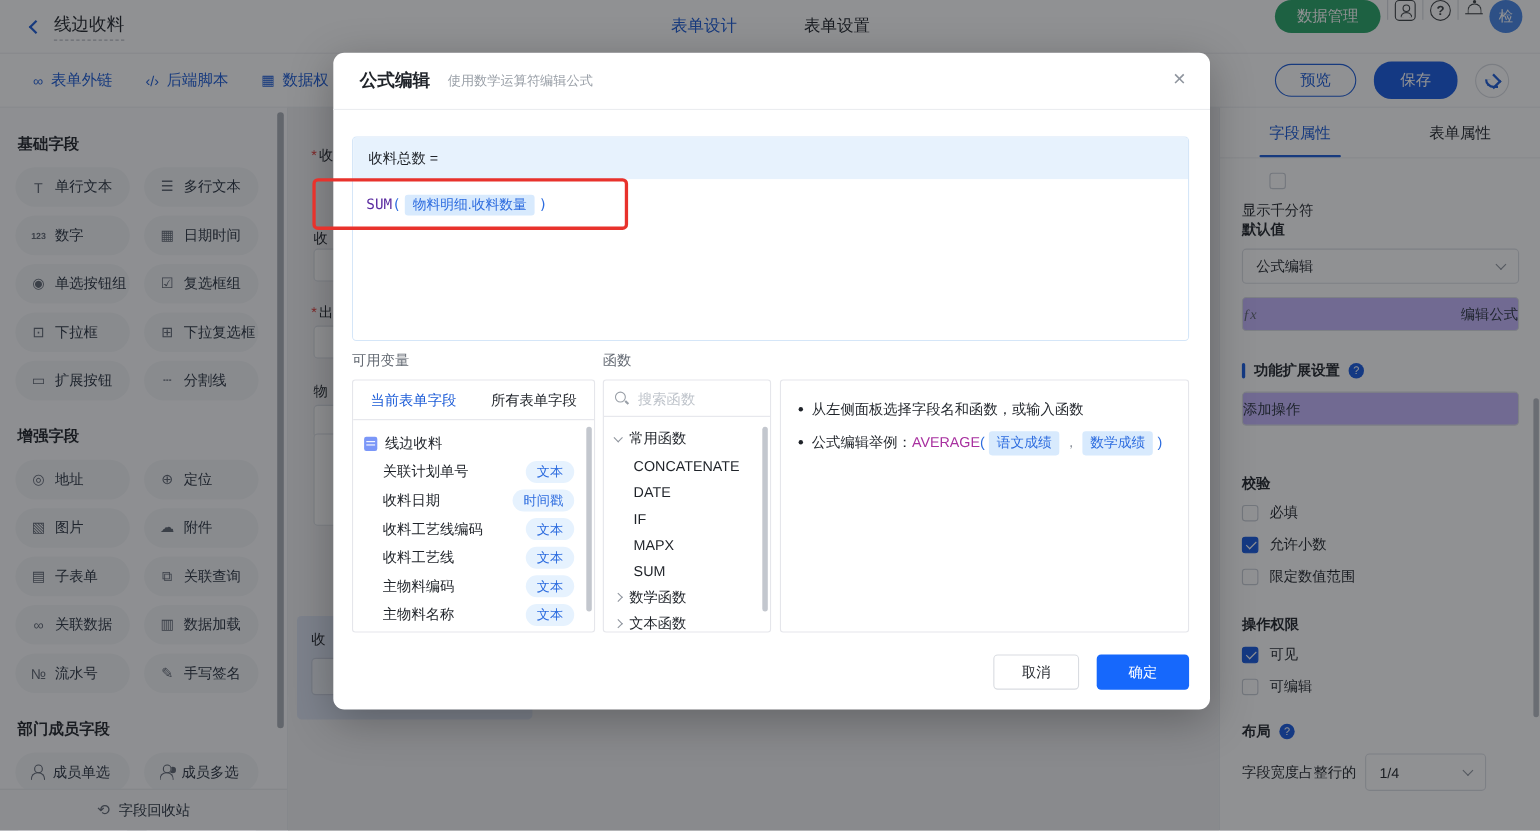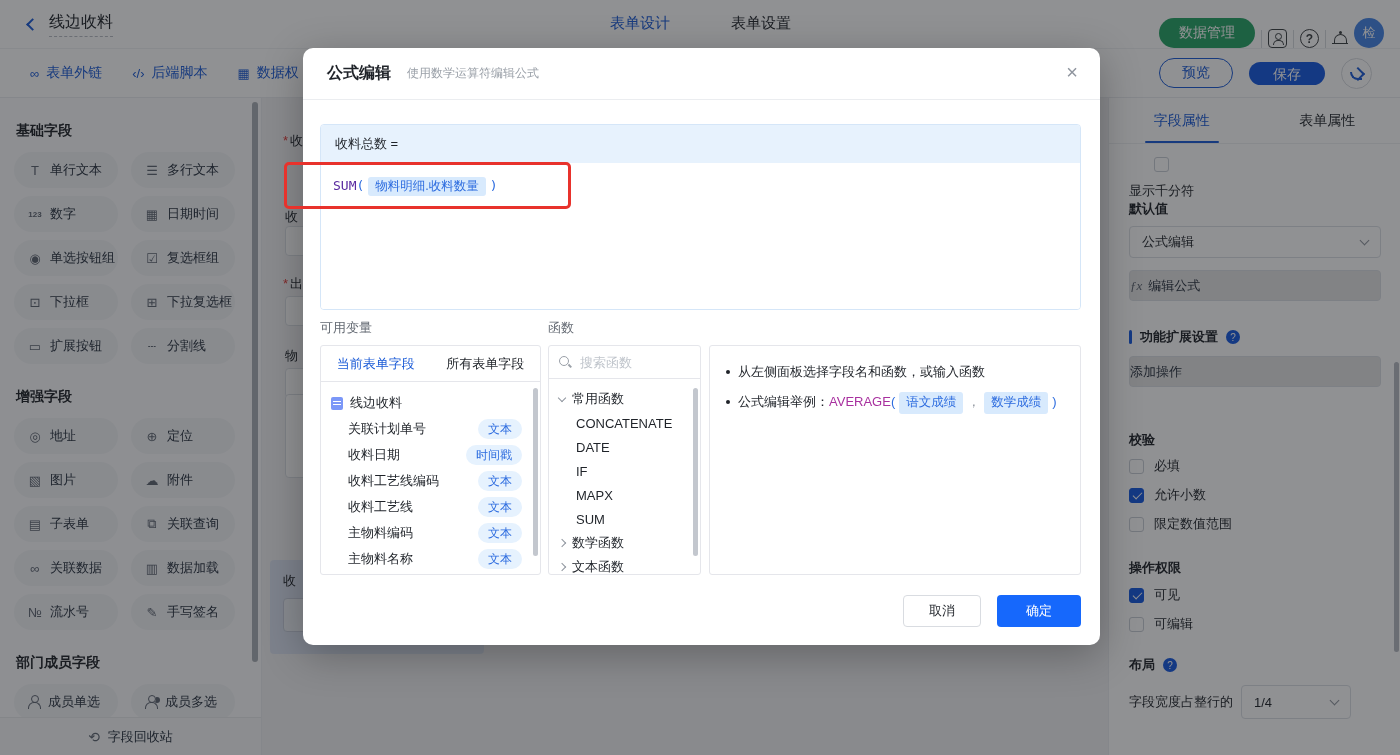--- a/index.html
+++ b/index.html
@@ -10,40 +10,40 @@
   
   #topbar { position:absolute; left:0; top:0; width:1400px; height:48px; background:#fff; display:flex; align-items:center; z-index:1; }
   .back-wrap { display:flex; align-items:center; margin-left:28px; cursor:pointer; }
   .chev { display:inline-block; width:9px; height:9px; border-right:2px solid #1b5bd7; border-bottom:2px solid #1b5bd7; }
   .chev.left { transform:rotate(135deg); }
   .doc-title { font-size:16px; margin-left:12px; color:#1f2329; border-bottom:1px dashed #b9bdc4; padding-bottom:3px; }
   .top-tab { position:absolute; top:14px; font-size:15px; color:#1f2329; cursor:pointer; }
   .top-tab.active { color:#1b5bd7; }
   #tab-design { left:610px; }
   #tab-settings { left:731px; }
-  .top-right { position:absolute; right:16px; top:0; height:48px; display:flex; align-items:flex-end; gap:6px; }
+  .top-right { position:absolute; right:16px; top:0; height:48px; display:flex; align-items:flex-start; gap:6px; }
   .btn-green { background:#27a567; color:#fff; border:none; border-radius:16px; height:30px; padding:0 20px; font-size:14px; cursor:pointer; }
   .vdiv { width:1px; height:18px; background:#d6d9de; }
   .qc { width:19px; height:19px; border:1.7px solid #3c4043; border-radius:50%; display:flex; align-items:center; justify-content:center; font-size:12px; color:#3c4043; font-weight:bold; }
   .book { width:19px; height:19px; border:1.7px solid #3c4043; border-radius:4px; position:relative; }
   .book::before { content:""; position:absolute; left:6px; top:3px; width:5px; height:5px; border:1.4px solid #3c4043; border-radius:50%; }
   .book::after { content:""; position:absolute; left:4px; bottom:2px; width:9px; height:4px; border:1.4px solid #3c4043; border-bottom:none; border-radius:5px 5px 0 0; }
   .bell { width:16px; height:17px; position:relative; }
   .bell::before { content:""; position:absolute; left:2px; top:3px; width:11px; height:9px; border:1.7px solid #3c4043; border-bottom:none; border-radius:7px 7px 0 0; }
   .bell::after { content:""; position:absolute; left:0; top:12px; width:16px; border-top:1.7px solid #3c4043; }
   .bell i { position:absolute; left:6.5px; top:0; width:3px; height:3px; border-radius:50%; background:#3c4043; }
   .avatar { width:30px; height:30px; border-radius:50%; background:#4585e6; color:#fff; display:flex; align-items:center; justify-content:center; font-size:13px; cursor:pointer; }
 
   
   #toolbar { position:absolute; left:0; top:48px; width:1400px; height:50px; background:#fff; border-top:1px solid #f0f1f3; border-bottom:1px solid #ebedf0; display:flex; align-items:center; z-index:1; }
   .tool-link { display:flex; align-items:center; gap:7px; color:#1b5bd7; font-size:14px; cursor:pointer; margin-left:30px; }
   .tool-link .ic { font-size:13px; }
   .tool-right { position:absolute; right:28px; display:flex; align-items:center; gap:16px; }
   .btn-preview { height:30px; padding:0 22px; border-radius:16px; background:#fff; border:1px solid #1b5bd7; color:#1b5bd7; font-size:14px; cursor:pointer; }
-  .btn-save { height:23px; padding:4px 24px; border-radius:16px; background:#1659e0; border:none; color:#fff; font-size:14px; cursor:pointer; }
+  .btn-save { height:34px; padding:4px 24px; border-radius:16px; background:#1659e0; border:none; color:#fff; font-size:14px; cursor:pointer; }
   .share-circle { width:31px; height:31px; border-radius:50%; border:1px solid #d8dbe0; background:#fff; position:relative; cursor:pointer; }
   .share-circle::before { content:""; position:absolute; left:11px; top:10px; width:8px; height:8px; border-top:2px solid #1b5bd7; border-right:2px solid #1b5bd7; transform:rotate(45deg); }
   .share-circle::after { content:""; position:absolute; left:8px; top:13px; width:10px; height:6px; border-bottom:2px solid #1b5bd7; border-left:2px solid #1b5bd7; border-radius:0 0 0 8px; }
 
   
   #sidebar { position:absolute; left:0; top:98px; width:262px; bottom:0; background:#fcfcfd; border-right:1px solid #ebedf0; z-index:1; overflow:hidden; }
   .sb-inner { padding:14px 14px 0 14px; }
   .sb-head { font-size:14px; font-weight:bold; color:#1f2329; margin:10px 0 12px 2px; }
   .pill-grid { display:grid; grid-template-columns:104px 104px; gap:8px 13px; }
   .pill { height:36px; background:#f1f3f6; border-radius:18px; display:flex; align-items:center; padding-left:13px; gap:7px; cursor:grab; }
@@ -74,21 +74,21 @@
   .pr-tab.active { color:#1b5bd7; }
   .pr-tab.active::after { content:""; position:absolute; left:50%; bottom:0; transform:translateX(-50%); width:74px; height:2.5px; background:#1b5bd7; border-radius:2px; }
   .cbrow { position:absolute; left:20px; display:flex; align-items:center; gap:10px; font-size:13px; color:#1f2329; cursor:pointer; }
   .cb { width:15px; height:15px; border:1px solid #c9ced6; border-radius:3px; background:#fff; position:relative; flex:none; }
   .cb.on { background:#1659e0; border-color:#1659e0; }
   .cb.on::after { content:""; position:absolute; left:4.5px; top:1.5px; width:4px; height:8px; border-right:1.7px solid #fff; border-bottom:1.7px solid #fff; transform:rotate(45deg); }
   .pr-label { position:absolute; left:20px; font-size:13px; font-weight:bold; color:#1f2329; }
   .pr-select { position:absolute; left:20px; width:252px; height:32px; border:1px solid #dcdfe5; border-radius:4px; background:#fff; display:flex; align-items:center; padding:0 12px; font-size:13px; color:#1f2329; cursor:pointer; }
   .pr-select .cv-down { margin-left:auto; }
   .cv-down { display:inline-block; width:7px; height:7px; border-right:1.5px solid #8f959e; border-bottom:1.5px solid #8f959e; transform:rotate(45deg); margin-top:-3px; }
-  .pr-btn { position:absolute; left:20px; width:252px; height:31px; border:1px solid #dcdfe5; border-radius:4px; background:#e5e5e5; display:flex; align-items:center; justify-content:flex-start; gap:6px; font-size:13px; color:#2a3340; cursor:pointer; }
+  .pr-btn { position:absolute; left:20px; width:252px; height:31px; border:1px solid #dcdfe5; border-radius:4px; background:#c4b5fd; display:flex; align-items:center; justify-content:space-between; gap:6px; font-size:13px; color:#2a3340; cursor:pointer; }
   .fx { font-family:"Liberation Serif","DejaVu Serif",serif; font-style:italic; color:#5f6672; }
   .sec-head { position:absolute; left:20px; display:flex; align-items:center; gap:8px; font-size:13px; font-weight:bold; color:#1f2329;justify-content:flex-end; }
   .sec-bar { width:3px; height:14px; background:#1659e0; border-radius:2px; }
   .qb { width:14px; height:14px; background:#1659e0; color:#fff; border-radius:50%; font-size:10px; display:inline-flex; align-items:center; justify-content:center; font-weight:normal; }
   .width-row { position:absolute; left:20px; display:flex; align-items:center; gap:8px; font-size:13px; color:#1f2329; }
   .width-select { width:110px; height:32px; border:1px solid #dcdfe5; border-radius:4px; display:flex; align-items:center; padding:16px 12px; cursor:pointer; }
   .width-select .cv-down { margin-left:auto; }
   #page-scroll { position:absolute; right:1px; top:362px; width:5px; height:290px; background:#b7bbc2; border-radius:3px; z-index:2; }
 
   

